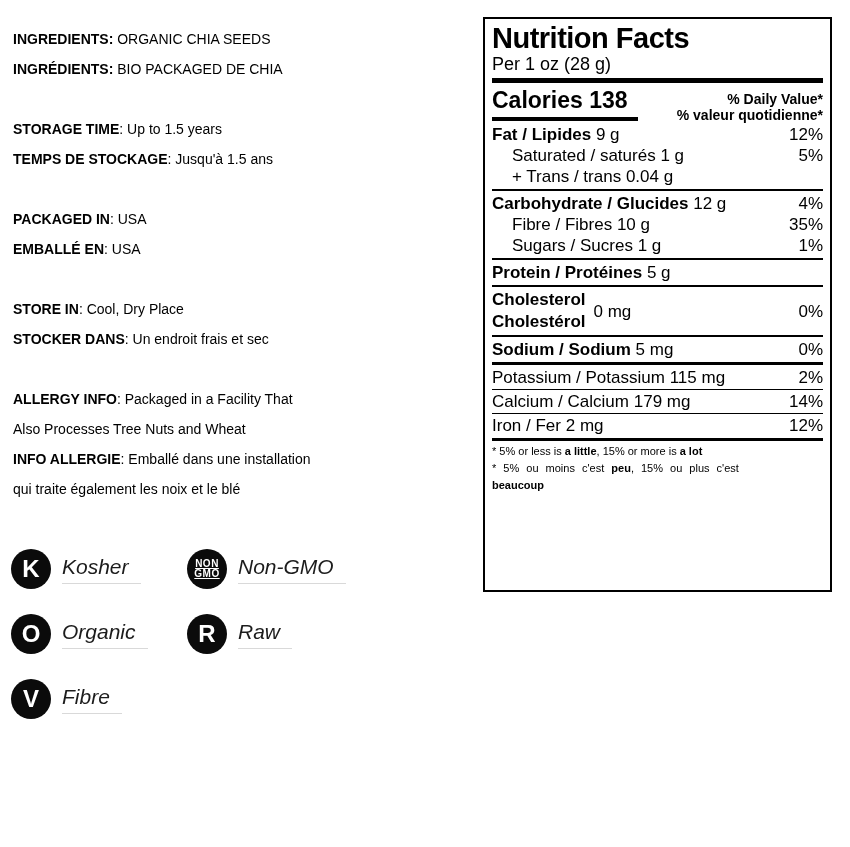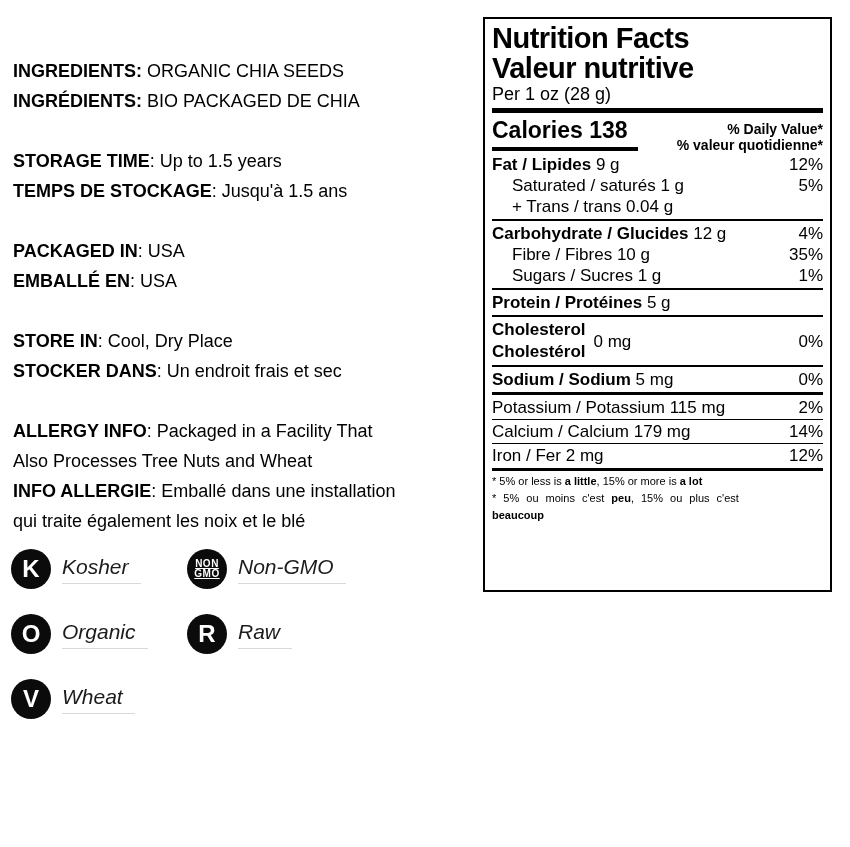--- a/index.html
+++ b/index.html
@@ -1,20 +1,20 @@
 <!DOCTYPE html>
 <html><head>
 <meta charset="utf-8">
 <style>
   * { margin:0; padding:0; box-sizing:border-box; }
   html,body { width:850px; height:847px; background:#fff; font-family:"Liberation Sans", sans-serif; color:#000; }
   body { position:relative; overflow:hidden; }
 
   
-  .info { position:absolute; left:13px; top:24px; width:465px; font-size:18px; line-height:30px;margin-top:32px; }
+  .info { position:absolute; left:13px; top:24px; width:465px; font-size:14px; line-height:30px; }
   .info .para { margin-bottom:30px; }
   .info b { font-weight:bold; }
 
   
   .nf { position:absolute; left:483px; top:17px; width:349px; height:575px;
         border:2px solid #000; padding:4px 7px 6px 7px; background:#fff; }
   .nf-title { font-size:29px; font-weight:bold; line-height:30px; letter-spacing:-0.5px; }
   .nf-serving { font-size:18px; line-height:22px; }
   .bar-thick { height:5px; background:#000; margin:3px 0 2px 0; }
   .cal-wrap { display:flex; justify-content:space-between; align-items:flex-start; padding:2px 0 1px 0; }
@@ -67,21 +67,20 @@
   <div class="para">
     <div><b>ALLERGY INFO</b><span>: Packaged in a Facility That</span></div>
     <div><span>Also Processes Tree Nuts and Wheat</span></div>
     <div><b>INFO ALLERGIE</b><span>: Emballé dans une installation</span></div>
     <div><span>qui traite également les noix et le blé</span></div>
   </div>
 </div>
 
 <div class="nf">
   <div class="nf-title">Nutrition Facts</div>
-  <div class="nf-title">Valeur nutritive</div>
   <div class="nf-serving">Per 1 oz (28 g)</div>
   <div class="bar-thick"></div>
 
   <div class="cal-wrap">
     <span class="cal">Calories 138</span>
     <span class="dv">
       <div>% Daily Value*</div>
       <div>% valeur quotidienne*</div>
     </span>
   </div>
@@ -188,15 +187,15 @@
   <div class="badge">
     <span class="bcircle">
         <span class="big">R</span>
       </span>
     <span class="blabel">Raw</span>
   </div>
   <div class="badge">
     <span class="bcircle">
         <span class="big">V</span>
       </span>
-    <span class="blabel">Wheat</span>
+    <span class="blabel">Fibre</span>
   </div>
 </div>
 
 </body></html>

